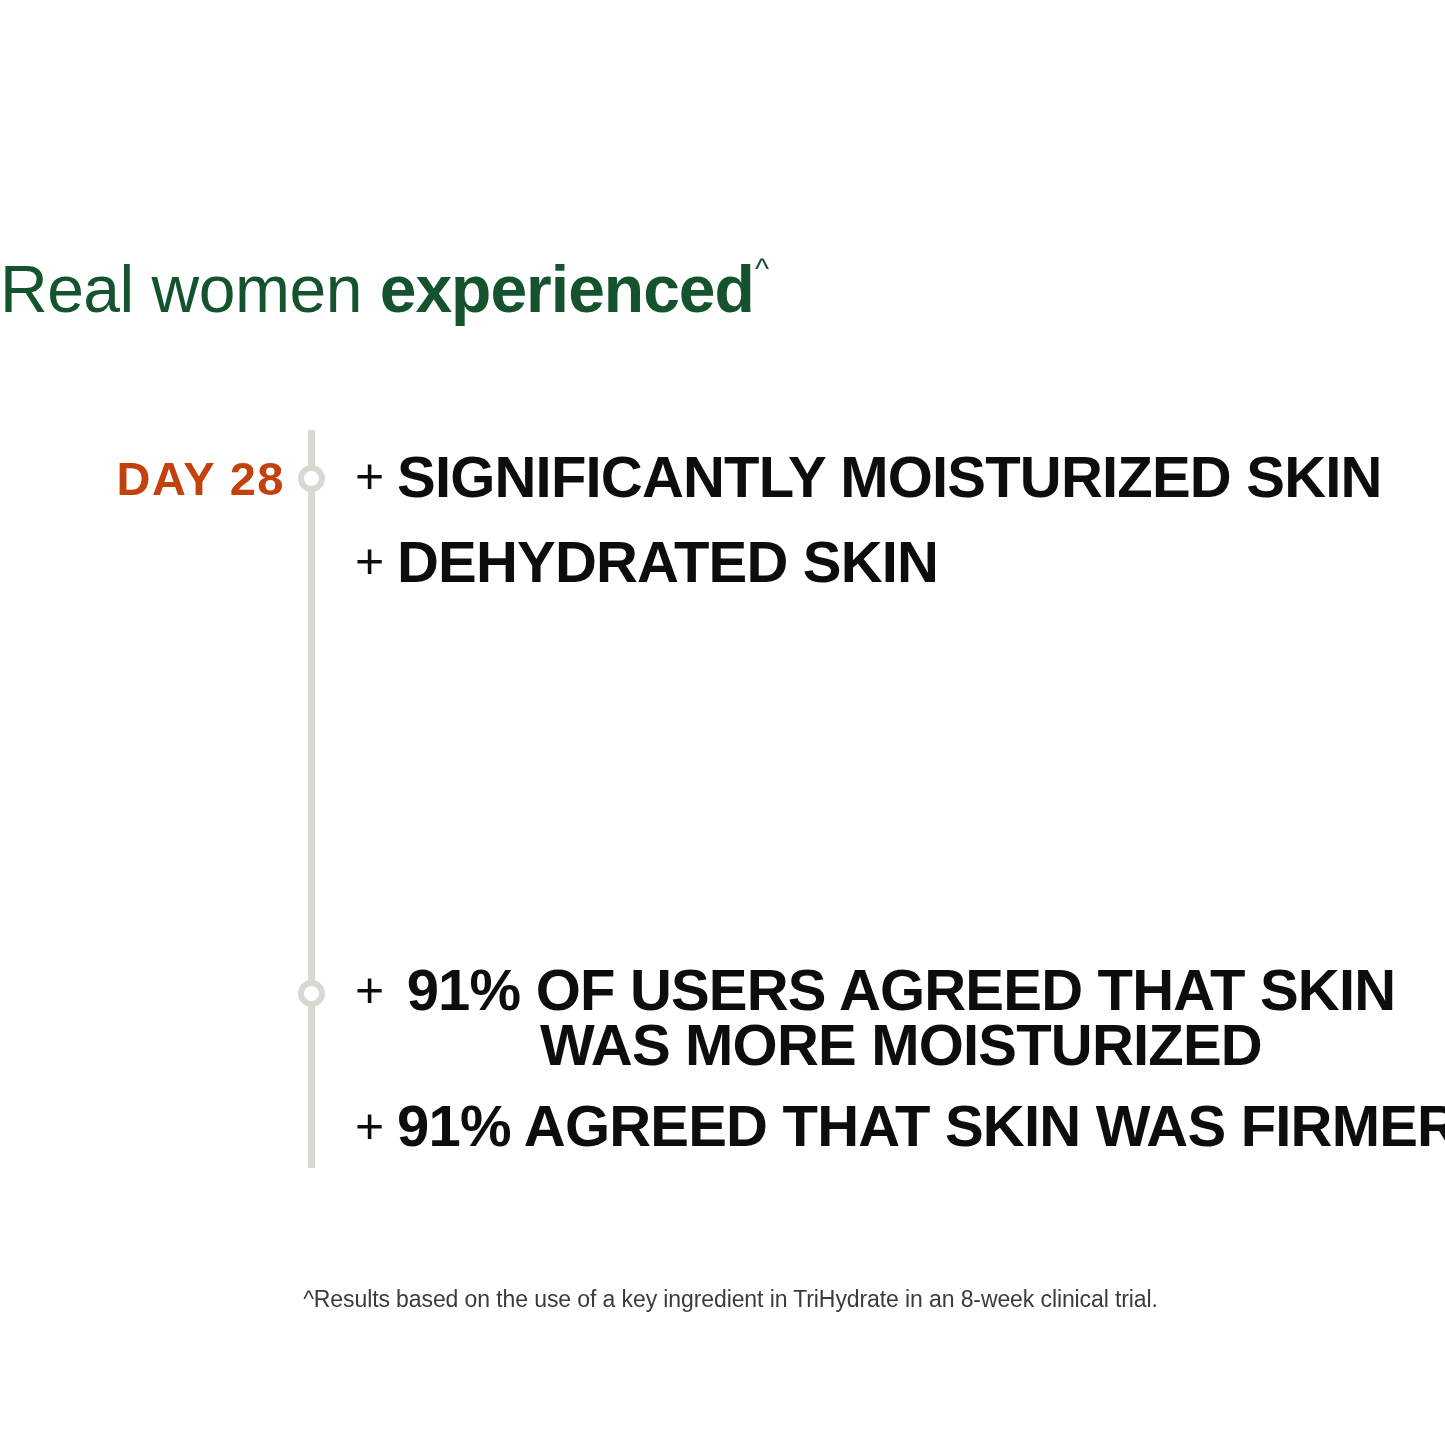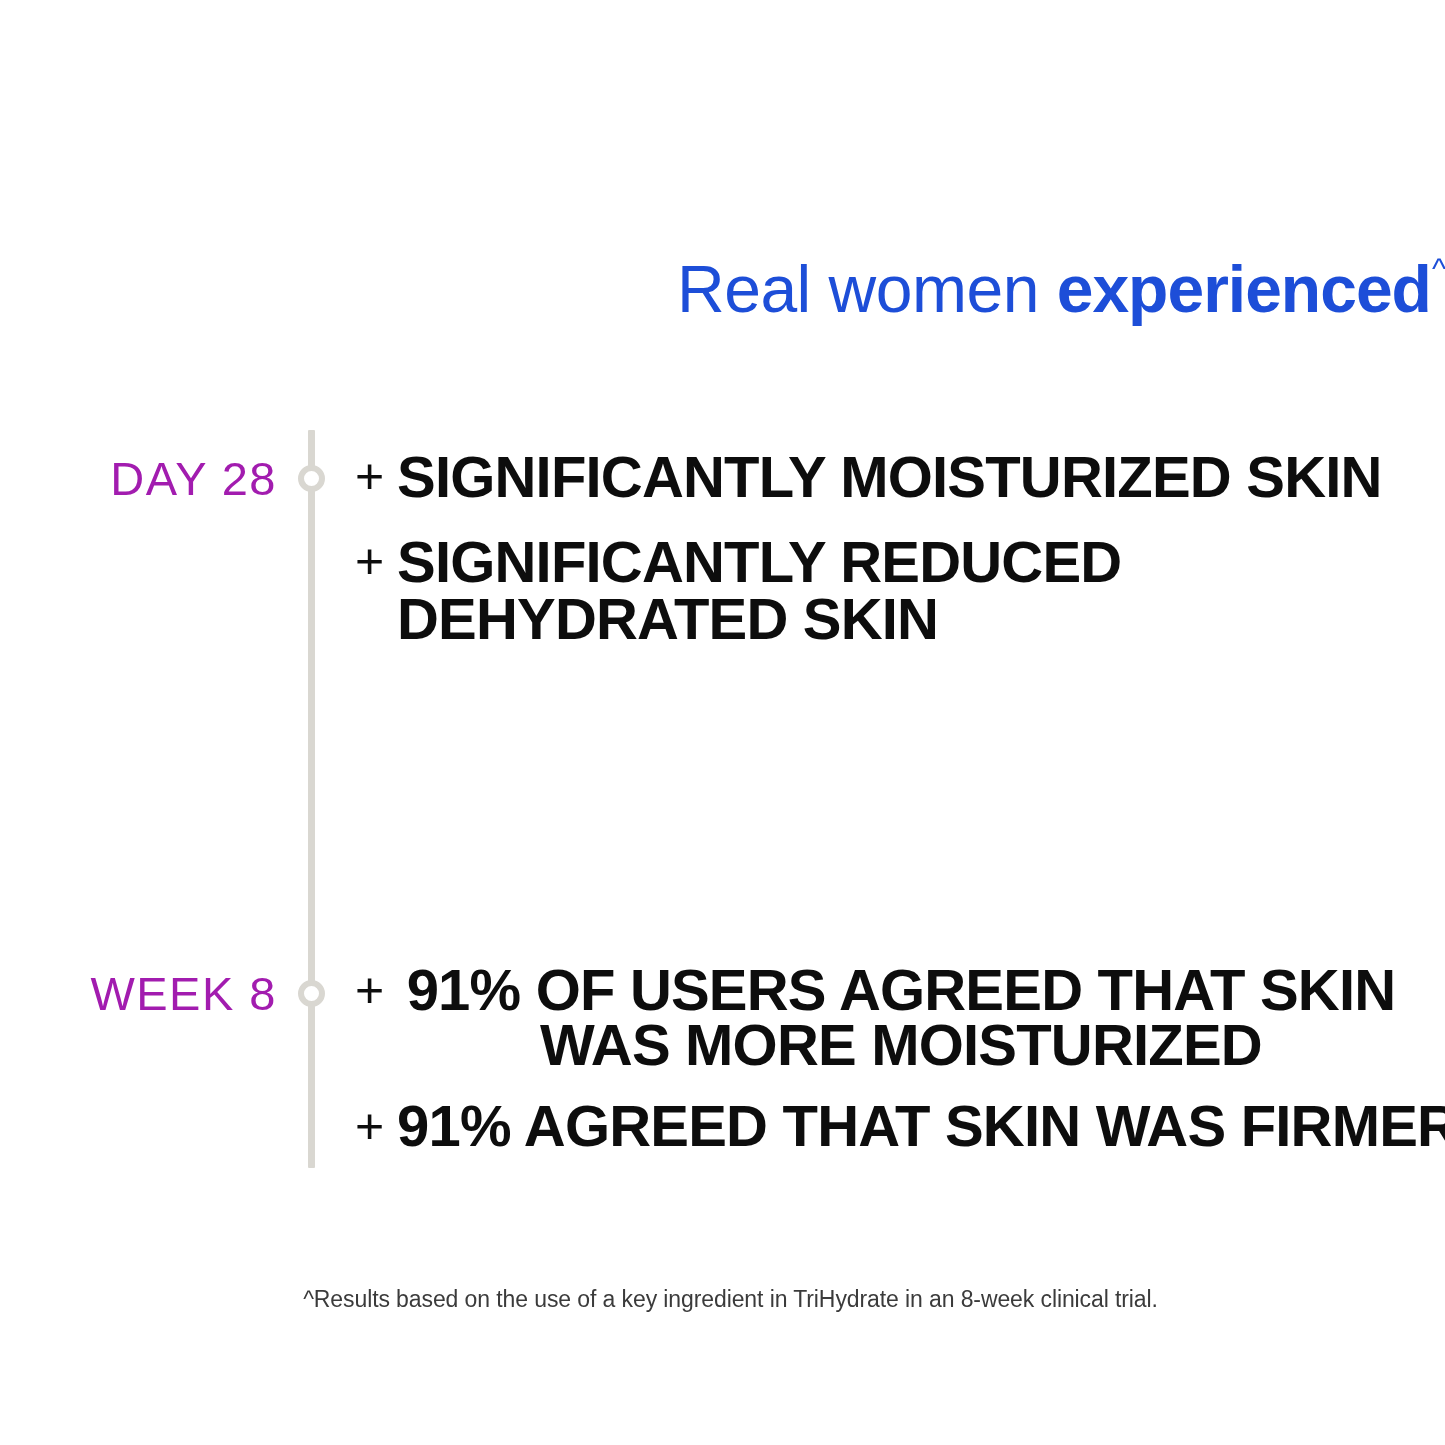--- a/index.html
+++ b/index.html
@@ -18,24 +18,24 @@
     background: #ffffff;
     overflow: hidden;
   }
 
   
   .title {
     position: absolute;
     left: 0;
     top: 196px;
     width: 1445px;
-    text-align: right;
+    text-align: left;
     font-size: 66px;
     line-height: 78px;
-    color: #1d4ed8;
+    color: #14532d;
     letter-spacing: -0.5px;
     white-space: nowrap;
   }
   .title .t-light {
     font-weight: 300;
   }
   .title .t-bold {
     font-weight: 700;
     letter-spacing: -1px;
   }
@@ -73,24 +73,25 @@
   .rail-node.n1 { top: 980px; }
 
   
   .stage-label {
     position: absolute;
     left: 0;
     width: 277px;
     text-align: right;
     font-size: 47px;
     line-height: 54px;
-    font-weight: 400;
-    color: #a21caf;
+    font-weight: 700;
+    color: #c2410c;
     letter-spacing: 1.5px;
     white-space: nowrap;
+    padding-left: 8px;
   }
   .stage-label.s0 { top: 452px; }
   .stage-label.s1 { top: 967px; }
 
   
   .group {
     position: absolute;
     left: 355px;
     width: 1050px;
   }
@@ -156,35 +157,33 @@
 <div id="page">
 
   <h1 class="title"><span class="t-light">Real women </span><span class="t-bold">experienced</span><span class="t-sup">^</span></h1>
 
   <div class="rail"></div>
   <div class="rail-node n0"></div>
   <div class="rail-node n1"></div>
 
   <div class="stage-label s0">DAY 28</div>
 
-  <div class="stage-label s1">WEEK 8</div>
 
   <div class="group g0">
 
     <div class="bullet">
       <span class="plus">+</span>
       <span class="btext">
         <span class="ln">SIGNIFICANTLY MOISTURIZED SKIN</span>
       </span>
     </div>
 
     <div class="bullet">
       <span class="plus">+</span>
       <span class="btext">
-        <span class="ln">SIGNIFICANTLY REDUCED</span>
         <span class="ln">DEHYDRATED SKIN</span>
       </span>
     </div>
 
   </div>
 
   <div class="group g1">
 
     <div class="bullet">
       <span class="plus">+</span>

